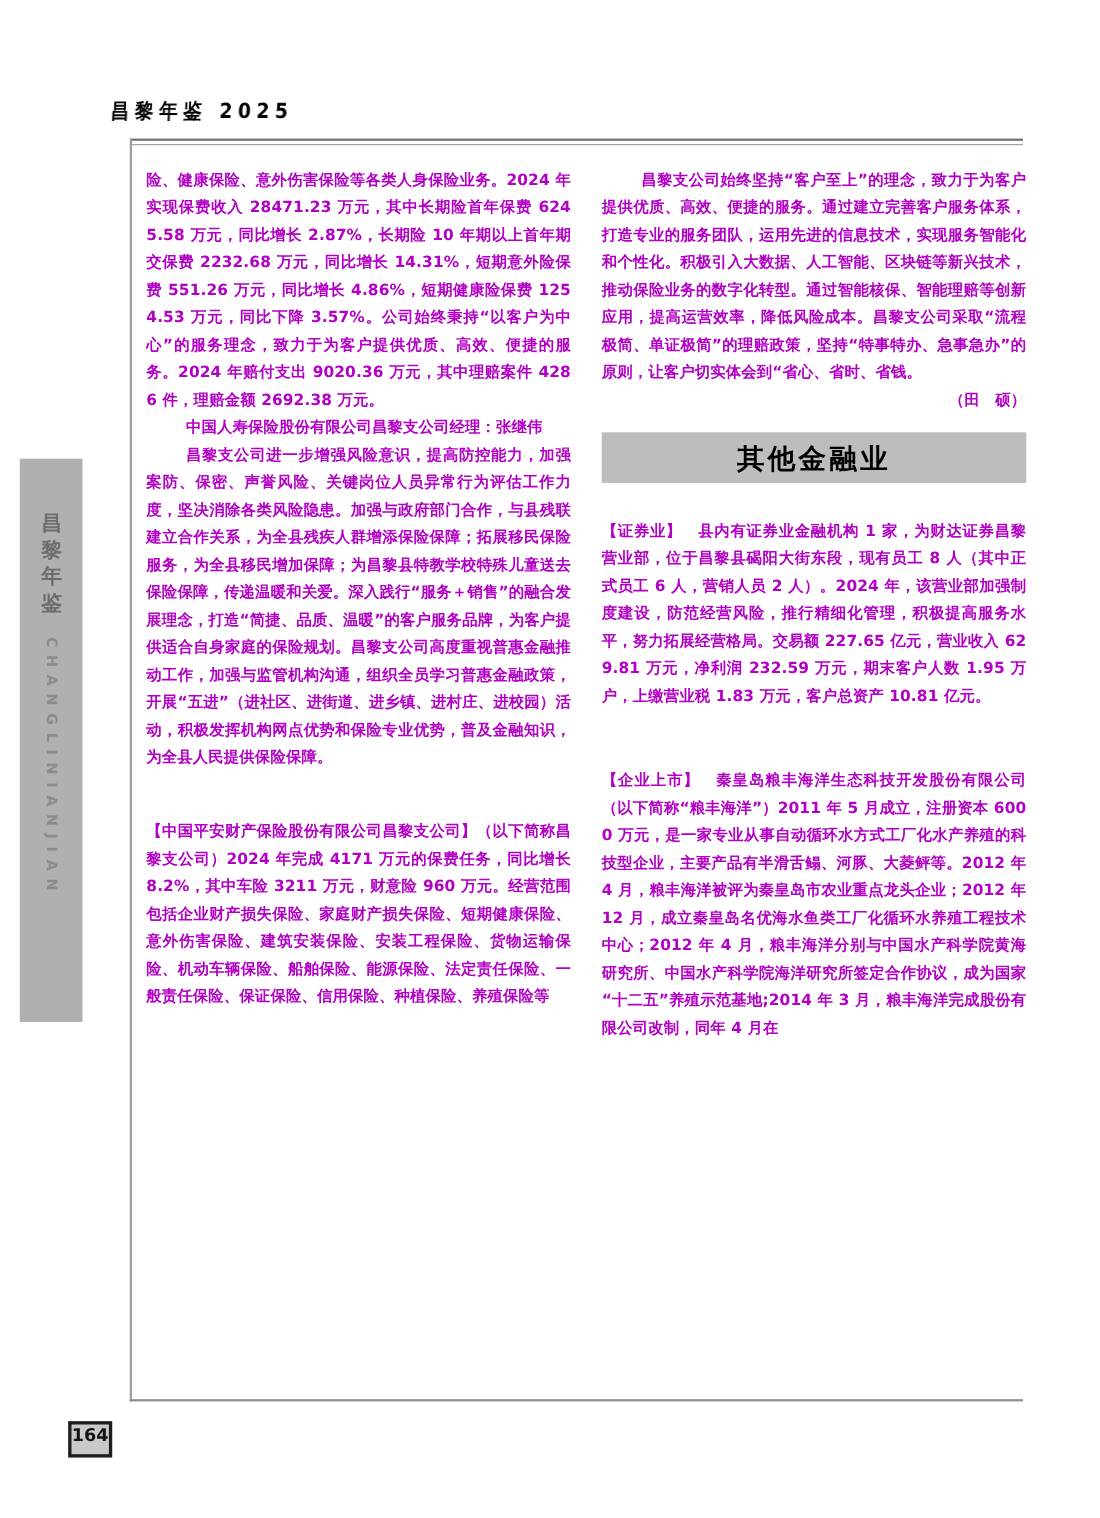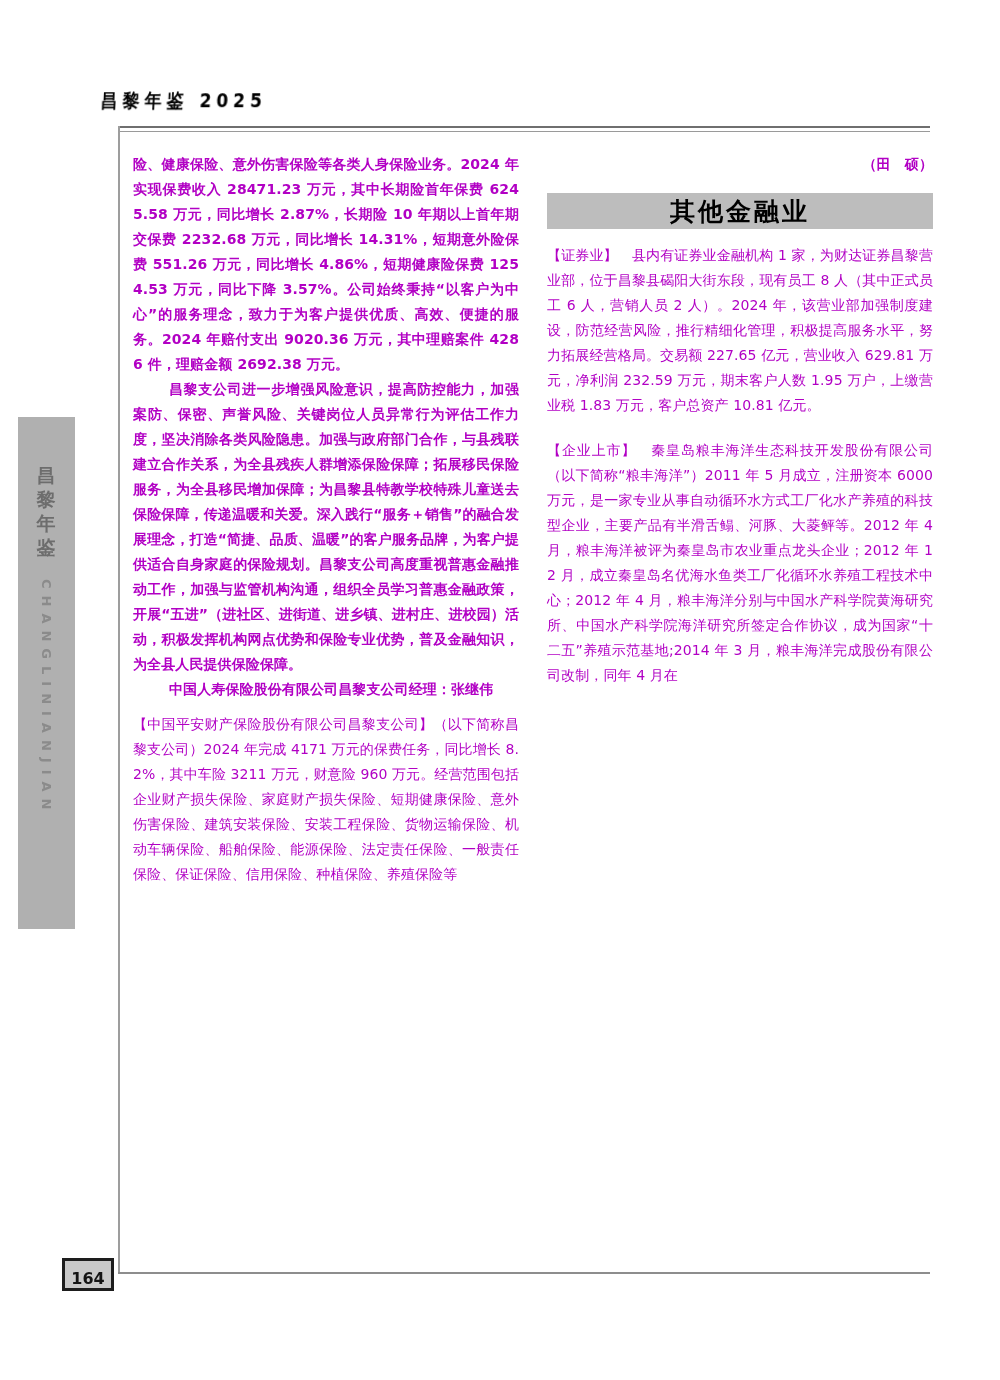--- a/index.html
+++ b/index.html
@@ -115,28 +115,28 @@
     top: 1272px;
     width: 812px;
     height: 2px;
     background: #8d8d8d;
   }
 
   
   .folio {
     position: absolute;
     left: 62px;
-    top: 1258px;
-    width: 52px;
+    top: 1292px;
+    width: 40px;
     height: 33px;
     background: #c9c9c9;
     border: 3px solid #1d1d1d;
     box-sizing: border-box;
     display: flex;
-    align-items: flex-end;
+    align-items: flex-start;
     justify-content: center;
   }
   .folio-num {
     font-family: "DejaVu Sans", "Liberation Sans", sans-serif;
     font-weight: bold;
     font-size: 16px;
     color: #141414;
     filter: blur(0.25px);
   }
 
@@ -159,27 +159,27 @@
     text-align-last: left;
     letter-spacing: 0.1px;
     margin: 0 0 0 0;
     color: #a21caf;
     filter: blur(0.42px) contrast(1.45);
     text-justify: inter-ideograph;
     word-break: break-all;
   }
   .para.indent { text-indent: 36px; }
   .para.right  { text-align: center; text-align-last: right; }
-  .para.lead   { font-weight: normal; }
+  .para.lead   { font-weight: bold; margin-top: 32px; }
 
   
   .section-banner {
     margin: 16px 0 14px 0;
     width: 386px;
-    height: 36px;
+    height: 46px;
     background: #bdbdbd;
     display: flex;
     align-items: center;
     justify-content: center;
   }
   .section-banner-title {
     font-family: "DejaVu Sans", "Liberation Sans", sans-serif;
     font-size: 25px;
     font-weight: bold;
     letter-spacing: 3px;
@@ -210,27 +210,28 @@
       <span class="side-tab-py">CHANGLINIANJIAN</span>
     </div>
   </div>
 
   <div class="folio">
     <span class="folio-num">164</span>
   </div>
 
   <div class="col col-left">
     <p class="para">险、健康保险、意外伤害保险等各类人身保险业务。2024 年实现保费收入 28471.23 万元，其中长期险首年保费 6245.58 万元，同比增长 2.87%，长期险 10 年期以上首年期交保费 2232.68 万元，同比增长 14.31%，短期意外险保费 551.26 万元，同比增长 4.86%，短期健康险保费 1254.53 万元，同比下降 3.57%。公司始终秉持“以客户为中心”的服务理念，致力于为客户提供优质、高效、便捷的服务。2024 年赔付支出 9020.36 万元，其中理赔案件 4286 件，理赔金额 2692.38 万元。</p>
+    <p class="para indent">中国人寿保险股份有限公司昌黎支公司经理：张继伟</p>
     <p class="para indent">昌黎支公司进一步增强风险意识，提高防控能力，加强案防、保密、声誉风险、关键岗位人员异常行为评估工作力度，坚决消除各类风险隐患。加强与政府部门合作，与县残联建立合作关系，为全县残疾人群增添保险保障；拓展移民保险服务，为全县移民增加保障；为昌黎县特教学校特殊儿童送去保险保障，传递温暖和关爱。深入践行“服务＋销售”的融合发展理念，打造“简捷、品质、温暖”的客户服务品牌，为客户提供适合自身家庭的保险规划。昌黎支公司高度重视普惠金融推动工作，加强与监管机构沟通，组织全员学习普惠金融政策，开展“五进”（进社区、进街道、进乡镇、进村庄、进校园）活动，积极发挥机构网点优势和保险专业优势，普及金融知识，为全县人民提供保险保障。</p>
-    <p class="para indent">中国人寿保险股份有限公司昌黎支公司经理：张继伟</p>
     <div class="gap-sm"></div>
     <p class="para lead">【中国平安财产保险股份有限公司昌黎支公司】（以下简称昌黎支公司）2024 年完成 4171 万元的保费任务，同比增长 8.2%，其中车险 3211 万元，财意险 960 万元。经营范围包括企业财产损失保险、家庭财产损失保险、短期健康保险、意外伤害保险、建筑安装保险、安装工程保险、货物运输保险、机动车辆保险、船舶保险、能源保险、法定责任保险、一般责任保险、保证保险、信用保险、种植保险、养殖保险等</p>
   </div>
 
   <div class="col col-right">
+    <p class="para indent">昌黎支公司始终坚持“客户至上”的理念，致力于为客户提供优质、高效、便捷的服务。通过建立完善客户服务体系，打造专业的服务团队，运用先进的信息技术，实现服务智能化和个性化。积极引入大数据、人工智能、区块链等新兴技术，推动保险业务的数字化转型。通过智能核保、智能理赔等创新应用，提高运营效率，降低风险成本。昌黎支公司采取“流程极简、单证极简”的理赔政策，坚持“特事特办、急事急办”的原则，让客户切实体会到“省心、省时、省钱。</p>
     <p class="para right">（田　硕）</p>
 
     <div class="section-banner">
       <span class="section-banner-title">其他金融业</span>
     </div>
 
     <p class="para lead">【证券业】　县内有证券业金融机构 1 家，为财达证券昌黎营业部，位于昌黎县碣阳大街东段，现有员工 8 人（其中正式员工 6 人，营销人员 2 人）。2024 年，该营业部加强制度建设，防范经营风险，推行精细化管理，积极提高服务水平，努力拓展经营格局。交易额 227.65 亿元，营业收入 629.81 万元，净利润 232.59 万元，期末客户人数 1.95 万户，上缴营业税 1.83 万元，客户总资产 10.81 亿元。</p>
     <div class="gap-md"></div>
     <p class="para lead">【企业上市】　秦皇岛粮丰海洋生态科技开发股份有限公司（以下简称“粮丰海洋”）2011 年 5 月成立，注册资本 6000 万元，是一家专业从事自动循环水方式工厂化水产养殖的科技型企业，主要产品有半滑舌鳎、河豚、大菱鲆等。2012 年 4 月，粮丰海洋被评为秦皇岛市农业重点龙头企业；2012 年 12 月，成立秦皇岛名优海水鱼类工厂化循环水养殖工程技术中心；2012 年 4 月，粮丰海洋分别与中国水产科学院黄海研究所、中国水产科学院海洋研究所签定合作协议，成为国家“十二五”养殖示范基地;2014 年 3 月，粮丰海洋完成股份有限公司改制，同年 4 月在</p>
   </div>

